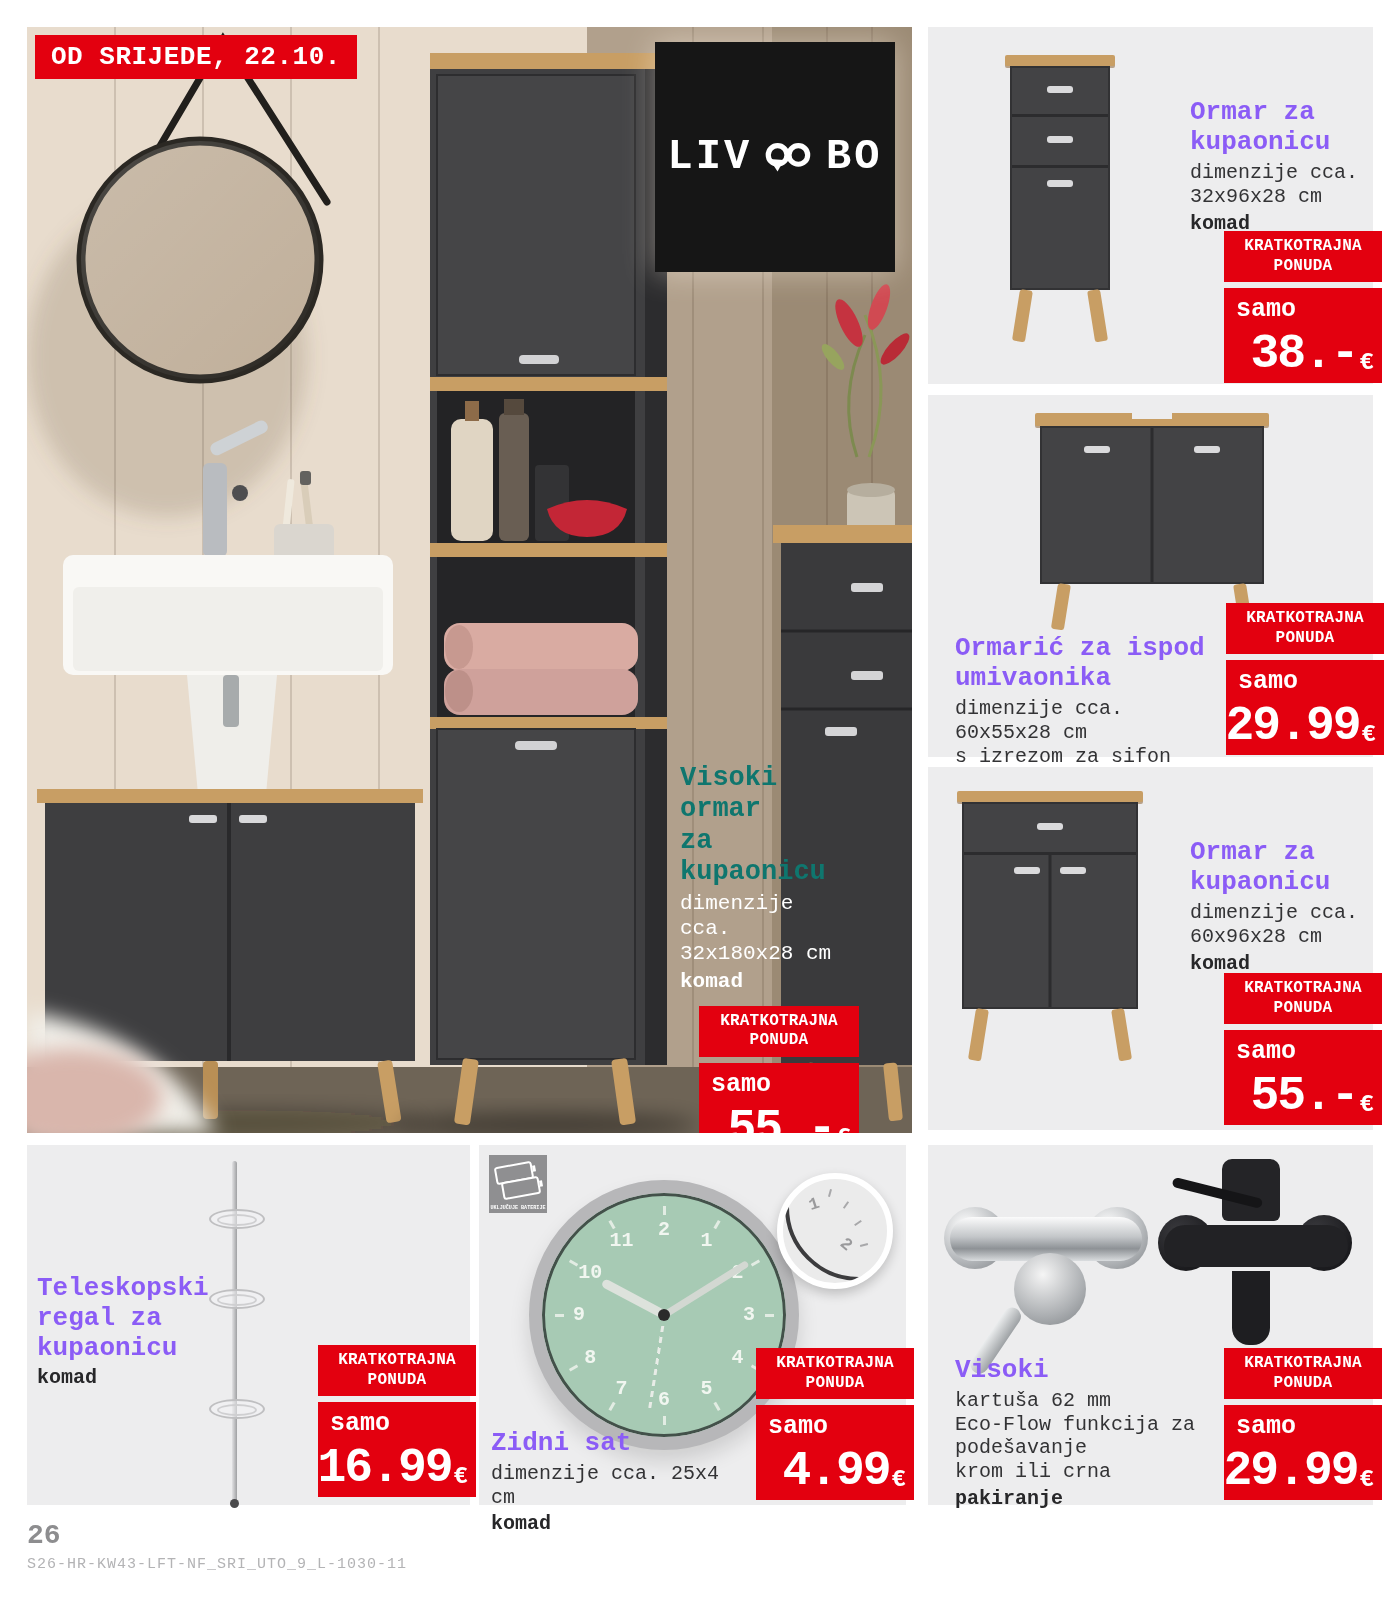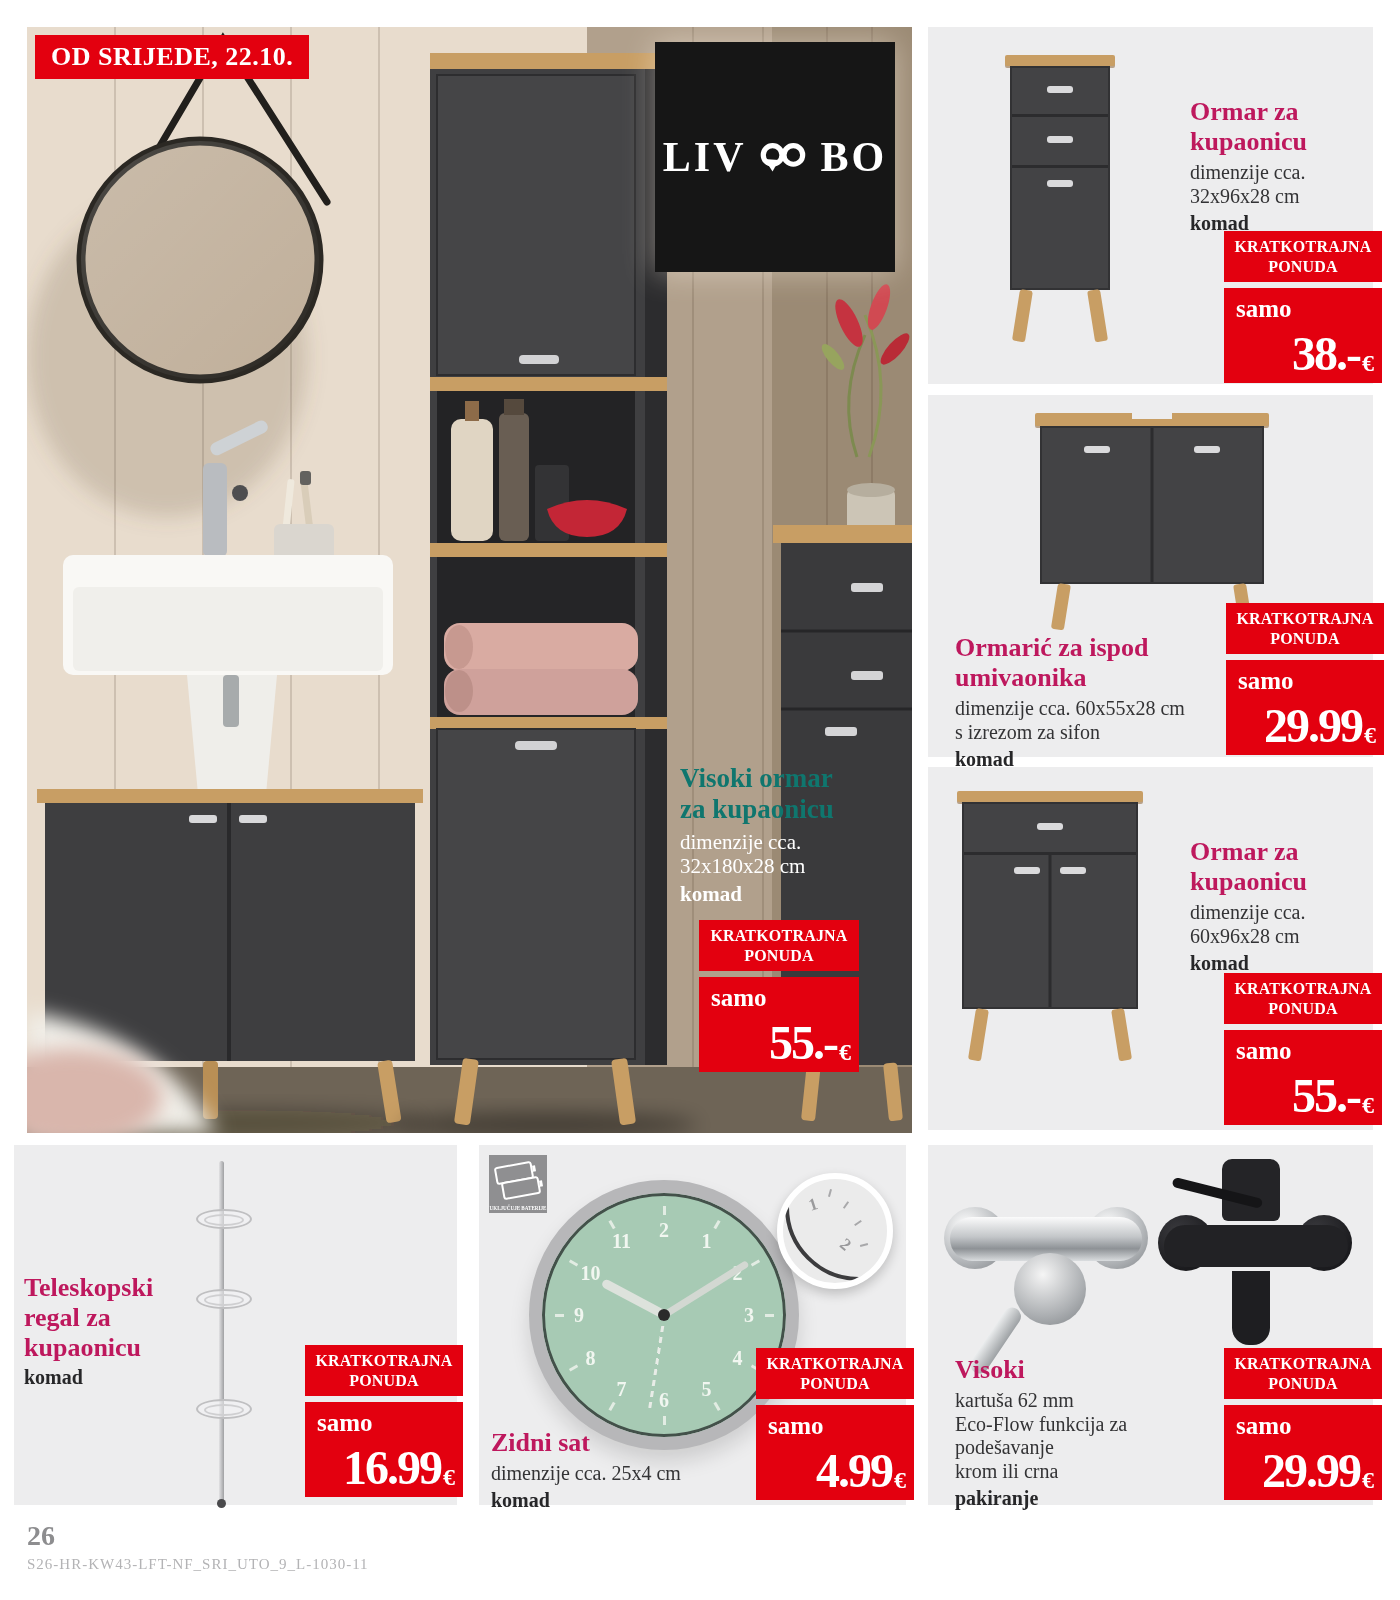--- a/index.html
+++ b/index.html
@@ -1,24 +1,24 @@
 <!DOCTYPE html>
 <html><head>
 <meta charset="utf-8">
 <style>
   html,body{margin:0;padding:0;background:#fff;}
   #page{position:relative;width:1400px;height:1600px;background:#ffffff;
-        font-family:Liberation Serif, serif;overflow:hidden;}
+        font-family:Liberation Mono, monospace;overflow:hidden;}
 
   
   .card{position:absolute;background:#ededee;}
 
   
   .prod-text{position:absolute;color:#2c2c2e;}
-  .ptitle{font-size:26px;font-weight:bold;line-height:1.16;white-space:pre-line;color:#be185d;margin:0;}
+  .ptitle{font-size:26px;font-weight:bold;line-height:1.16;white-space:pre-line;color:#8b5cf6;margin:0;}
   .pdesc{font-size:20px;line-height:1.18;white-space:pre-line;color:#333335;margin:4px 0 0 0;}
   .punit{font-size:20px;font-weight:bold;color:#272729;margin:3px 0 0 0;}
 
   
   .offer{position:absolute;width:158px;padding-left:19px;}
   .badge{background:#e3000f;color:#fff;font-weight:bold;font-size:16px;line-height:1.22;
          text-align:center;padding:6px 2px;white-space:pre-line;letter-spacing:.2px;}
   .pricebox{position:relative;background:#e3000f;height:95px;margin-top:6px;}
   .samo{position:absolute;left:12px;top:7px;color:#fff;font-weight:bold;font-size:25px;}
   .price{position:absolute;right:8px;bottom:5px;color:#fff;font-weight:bold;font-size:48px;
@@ -118,21 +118,21 @@
   .fblack .spout{position:absolute;left:76px;top:118px;width:38px;height:74px;border-radius:0 0 17px 17px;background:#1e1e21;}
 
   
   .page-num{position:absolute;left:27px;top:1520px;font-size:28px;font-weight:bold;color:#8d8d8f;}
   .footer-code{position:absolute;left:27px;top:1556px;font-size:15px;color:#b3b3b5;letter-spacing:1px;}
 
   
   .rc1{left:928px;top:27px;width:445px;height:357px;}
   .rc2{left:928px;top:395px;width:445px;height:362px;}
   .rc3{left:928px;top:767px;width:445px;height:363px;}
-  .bc1{left:14px;top:1145px;width:443px;height:360px;}
+  .bc1{left:27px;top:1145px;width:443px;height:360px;}
   .bc2{left:479px;top:1145px;width:427px;height:360px;}
   .bc3{left:928px;top:1145px;width:445px;height:360px;}
 </style>
 </head>
 <body>
 
 <div id="page">
 
   <div class="hero">
     <svg width="885" height="1106" viewBox="0 0 885 1106" style="position:absolute;left:0;top:0;">

